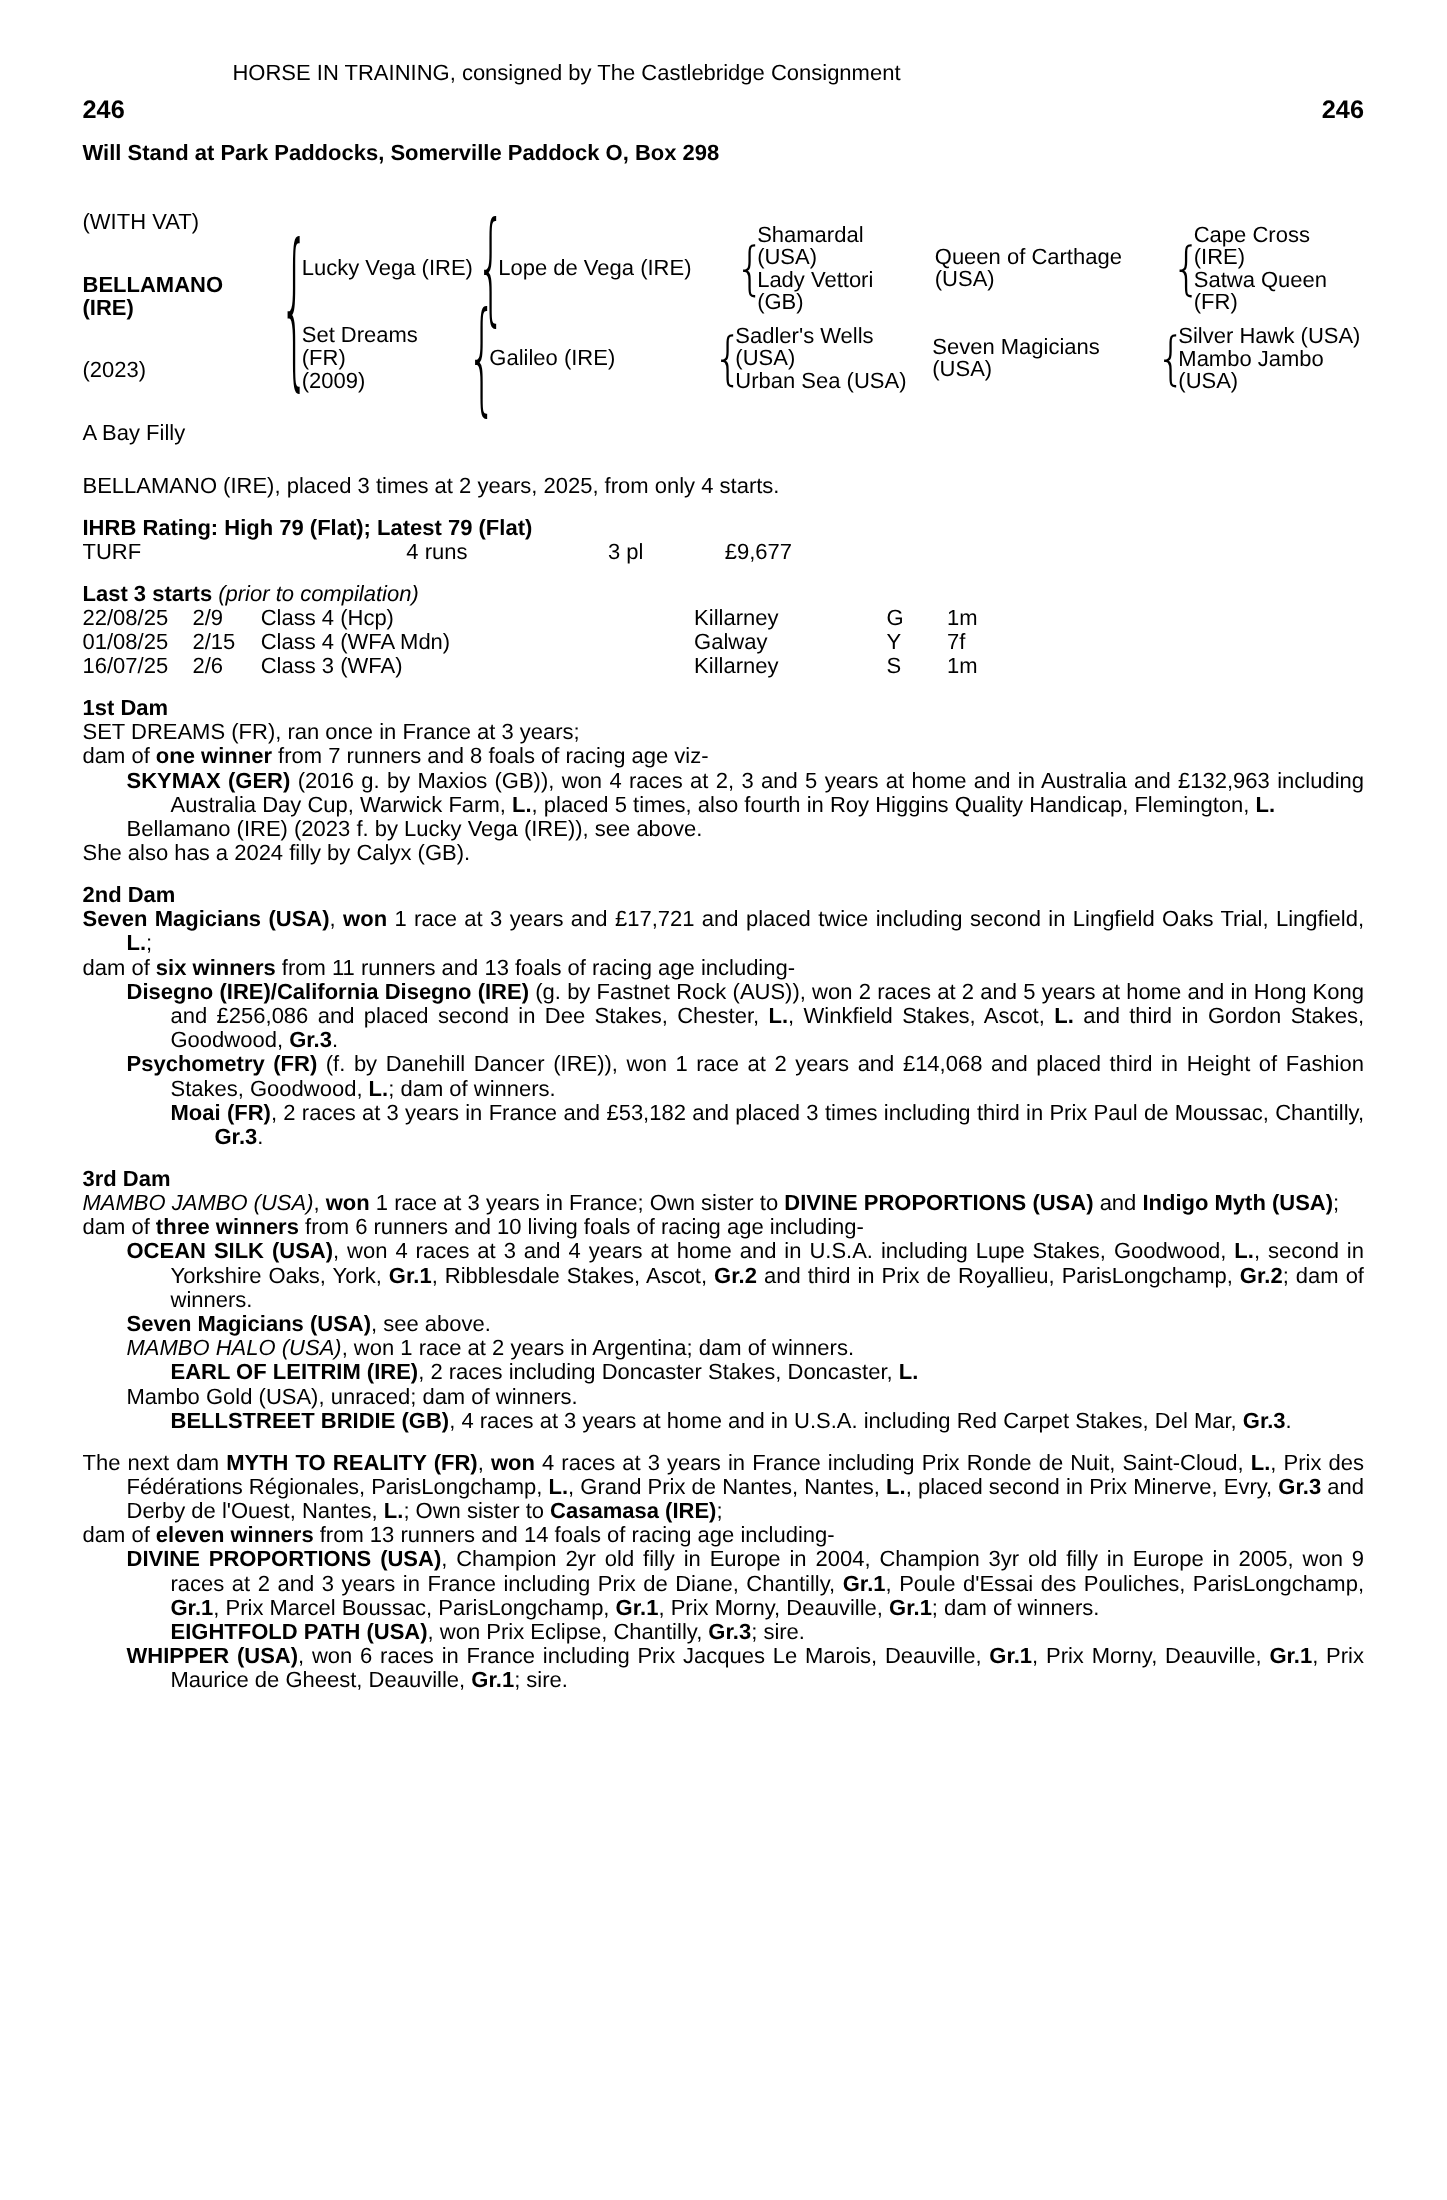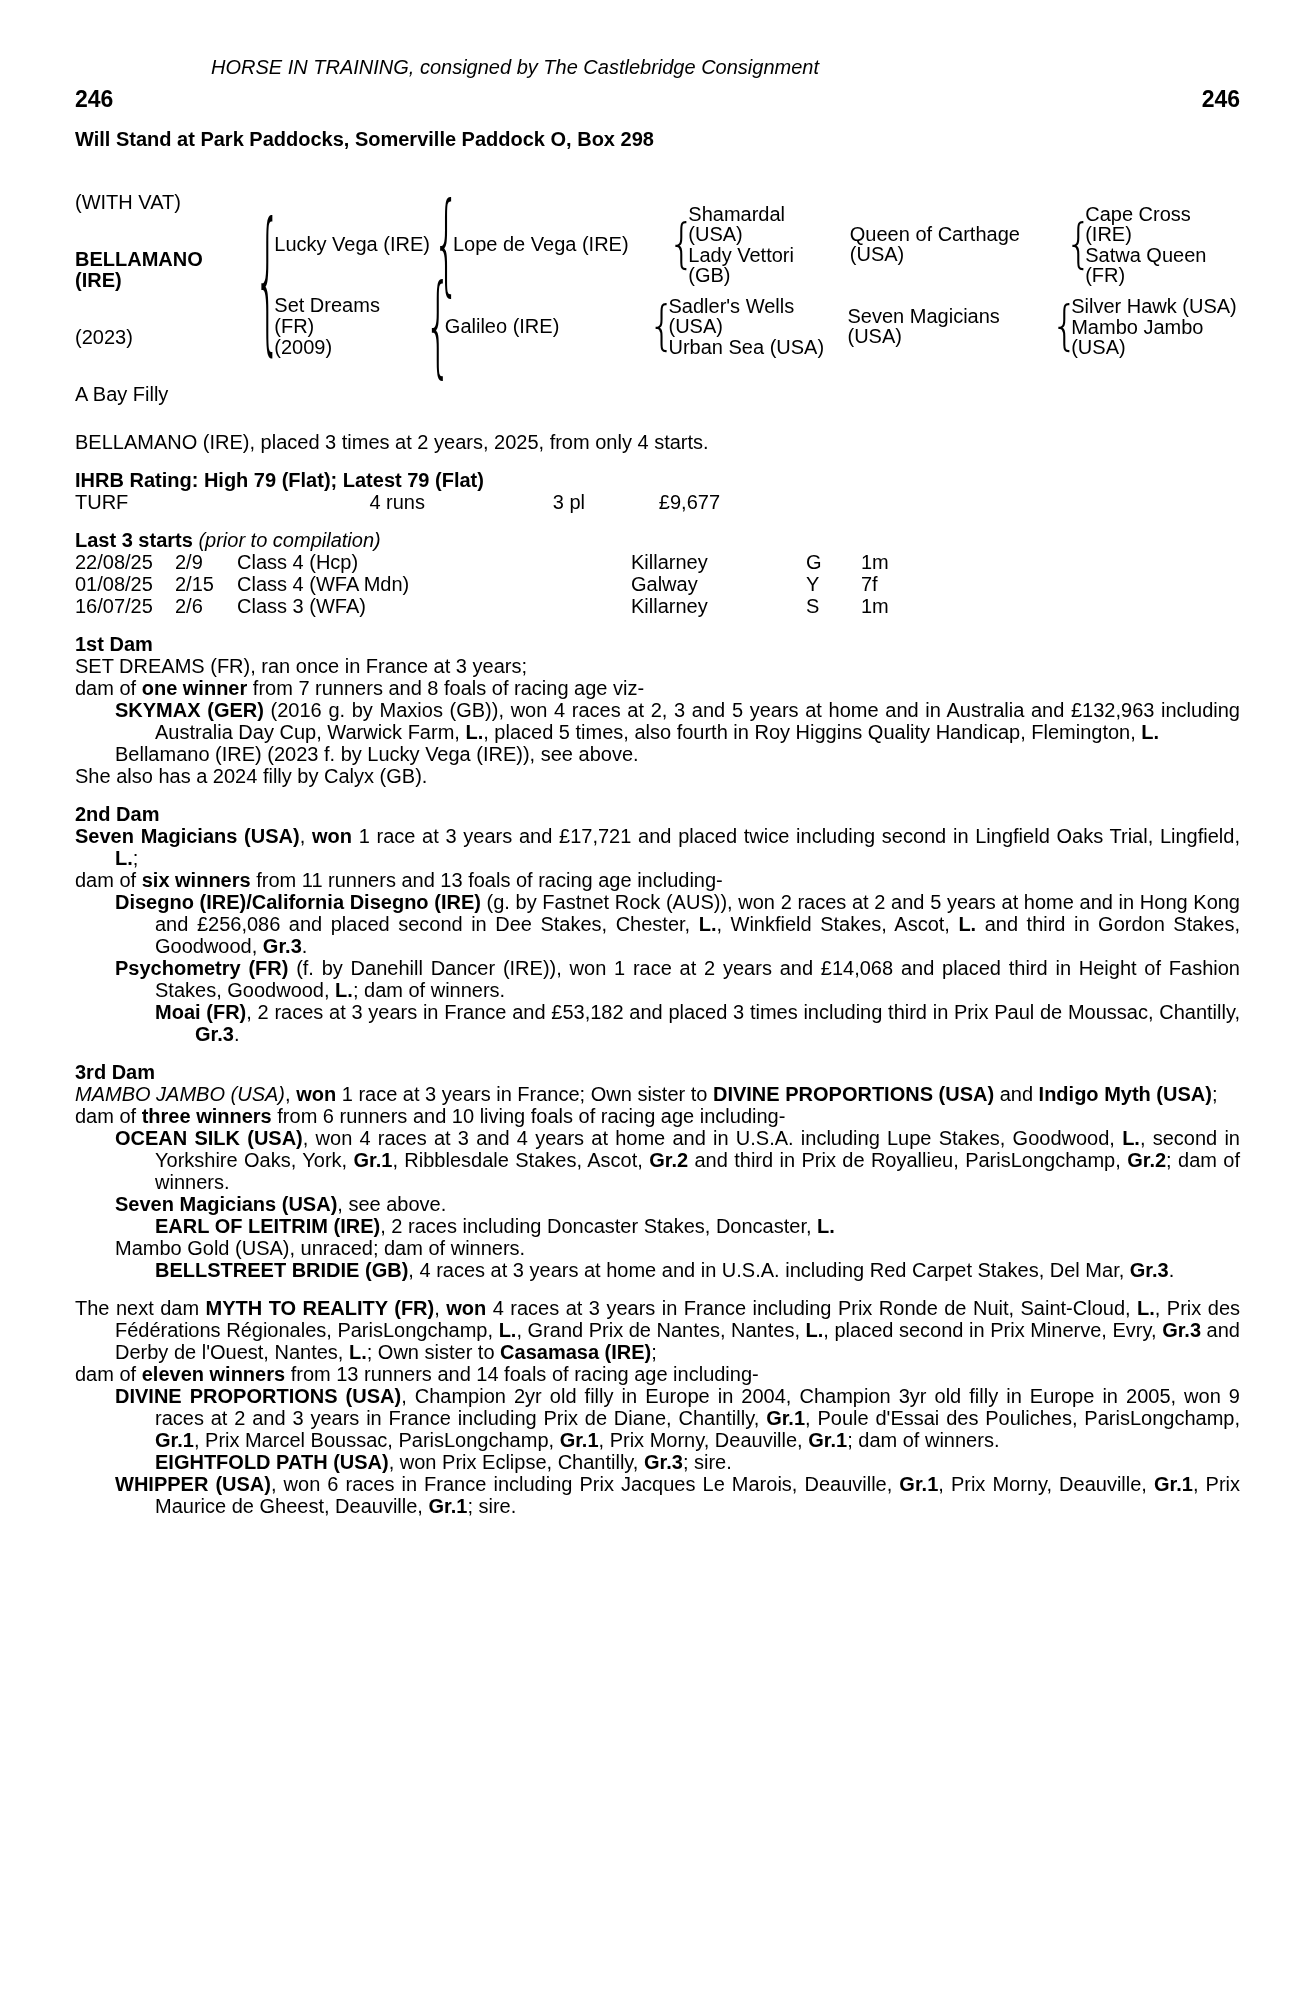--- a/index.html
+++ b/index.html
@@ -7,21 +7,21 @@
     width: 1315px; height: 2000px;
     background: #ffffff; color: #000000;
     font-family: "Liberation Sans", "DejaVu Sans", sans-serif;
     font-size: 20px; line-height: 22px;
     overflow: hidden;
   }
   .page { padding: 56px 75px 0 75px; }
   .bold { font-weight: bold; }
   .italic { font-style: italic; }
 
-  .title { width: 880px; text-align: center; font-style: italic; font-size: 20px; }
+  .title { width: 880px; text-align: center; font-size: 20px; }
   .lot-row { display: flex; justify-content: space-between; align-items: baseline;
              font-size: 23px; font-weight: bold; line-height: 38px; margin-top: 2px; }
   .stand { font-weight: bold; margin-top: 10px; }
 
   
   .pedigree { display: flex; align-items: center; margin-top: 6px; }
   .ped-left { width: 202px; }
   .ped-left div { line-height: 21px; margin-top: 36px; }
   .brace { width: 20px; flex: 0 0 20px; text-align: center; font-size: 42px;
            line-height: 40px; font-weight: 300; font-family: "DejaVu Sans", sans-serif; }
@@ -192,20 +192,21 @@
         <p class="para lv1"><span class="bold">Disegno (IRE)/California Disegno (IRE)</span><span> (g. by Fastnet Rock (AUS)), won 2 races at 2 and 5 years at home and in Hong Kong and £256,086 and placed second in Dee Stakes, Chester, </span><span class="bold">L.</span><span>, Winkfield Stakes, Ascot, </span><span class="bold">L.</span><span> and third in Gordon Stakes, Goodwood, </span><span class="bold">Gr.3</span><span>.</span></p>
         <p class="para lv1"><span class="bold">Psychometry (FR)</span><span> (f. by Danehill Dancer (IRE)), won 1 race at 2 years and £14,068 and placed third in Height of Fashion Stakes, Goodwood, </span><span class="bold">L.</span><span>; dam of winners.</span></p>
         <p class="para lv2"><span class="bold">Moai (FR)</span><span>, 2 races at 3 years in France and £53,182 and placed 3 times including third in Prix Paul de Moussac, Chantilly, </span><span class="bold">Gr.3</span><span>.</span></p>
       </section>
       <section class="sec">
         <div class="sec-heading">3rd Dam</div>
         <p class="para lv0"><span class="italic">MAMBO JAMBO (USA)</span><span>, </span><span class="bold">won</span><span> 1 race at 3 years in France; Own sister to </span><span class="bold">DIVINE PROPORTIONS (USA)</span><span> and </span><span class="bold">Indigo Myth (USA)</span><span>;</span></p>
         <p class="para lv0"><span>dam of </span><span class="bold">three winners</span><span> from 6 runners and 10 living foals of racing age including-</span></p>
         <p class="para lv1"><span class="bold">OCEAN SILK (USA)</span><span>, won 4 races at 3 and 4 years at home and in U.S.A. including Lupe Stakes, Goodwood, </span><span class="bold">L.</span><span>, second in Yorkshire Oaks, York, </span><span class="bold">Gr.1</span><span>, Ribblesdale Stakes, Ascot, </span><span class="bold">Gr.2</span><span> and third in Prix de Royallieu, ParisLongchamp, </span><span class="bold">Gr.2</span><span>; dam of winners.</span></p>
         <p class="para lv1"><span class="bold">Seven Magicians (USA)</span><span>, see above.</span></p>
+        <p class="para lv1"><span class="italic">MAMBO HALO (USA)</span><span>, won 1 race at 2 years in Argentina; dam of winners.</span></p>
         <p class="para lv2"><span class="bold">EARL OF LEITRIM (IRE)</span><span>, 2 races including Doncaster Stakes, Doncaster, </span><span class="bold">L.</span></p>
         <p class="para lv1"><span>Mambo Gold (USA), unraced; dam of winners.</span></p>
         <p class="para lv2"><span class="bold">BELLSTREET BRIDIE (GB)</span><span>, 4 races at 3 years at home and in U.S.A. including Red Carpet Stakes, Del Mar, </span><span class="bold">Gr.3</span><span>.</span></p>
       </section>
       <section class="sec">
         <p class="para lv0"><span>The next dam </span><span class="bold">MYTH TO REALITY (FR)</span><span>, </span><span class="bold">won</span><span> 4 races at 3 years in France including Prix Ronde de Nuit, Saint-Cloud, </span><span class="bold">L.</span><span>, Prix des Fédérations Régionales, ParisLongchamp, </span><span class="bold">L.</span><span>, Grand Prix de Nantes, Nantes, </span><span class="bold">L.</span><span>, placed second in Prix Minerve, Evry, </span><span class="bold">Gr.3</span><span> and Derby de l'Ouest, Nantes, </span><span class="bold">L.</span><span>; Own sister to </span><span class="bold">Casamasa (IRE)</span><span>;</span></p>
         <p class="para lv0"><span>dam of </span><span class="bold">eleven winners</span><span> from 13 runners and 14 foals of racing age including-</span></p>
         <p class="para lv1"><span class="bold">DIVINE PROPORTIONS (USA)</span><span>, Champion 2yr old filly in Europe in 2004, Champion 3yr old filly in Europe in 2005, won 9 races at 2 and 3 years in France including Prix de Diane, Chantilly, </span><span class="bold">Gr.1</span><span>, Poule d'Essai des Pouliches, ParisLongchamp, </span><span class="bold">Gr.1</span><span>, Prix Marcel Boussac, ParisLongchamp, </span><span class="bold">Gr.1</span><span>, Prix Morny, Deauville, </span><span class="bold">Gr.1</span><span>; dam of winners.</span></p>
         <p class="para lv2"><span class="bold">EIGHTFOLD PATH (USA)</span><span>, won Prix Eclipse, Chantilly, </span><span class="bold">Gr.3</span><span>; sire.</span></p>
         <p class="para lv1"><span class="bold">WHIPPER (USA)</span><span>, won 6 races in France including Prix Jacques Le Marois, Deauville, </span><span class="bold">Gr.1</span><span>, Prix Morny, Deauville, </span><span class="bold">Gr.1</span><span>, Prix Maurice de Gheest, Deauville, </span><span class="bold">Gr.1</span><span>; sire.</span></p>

